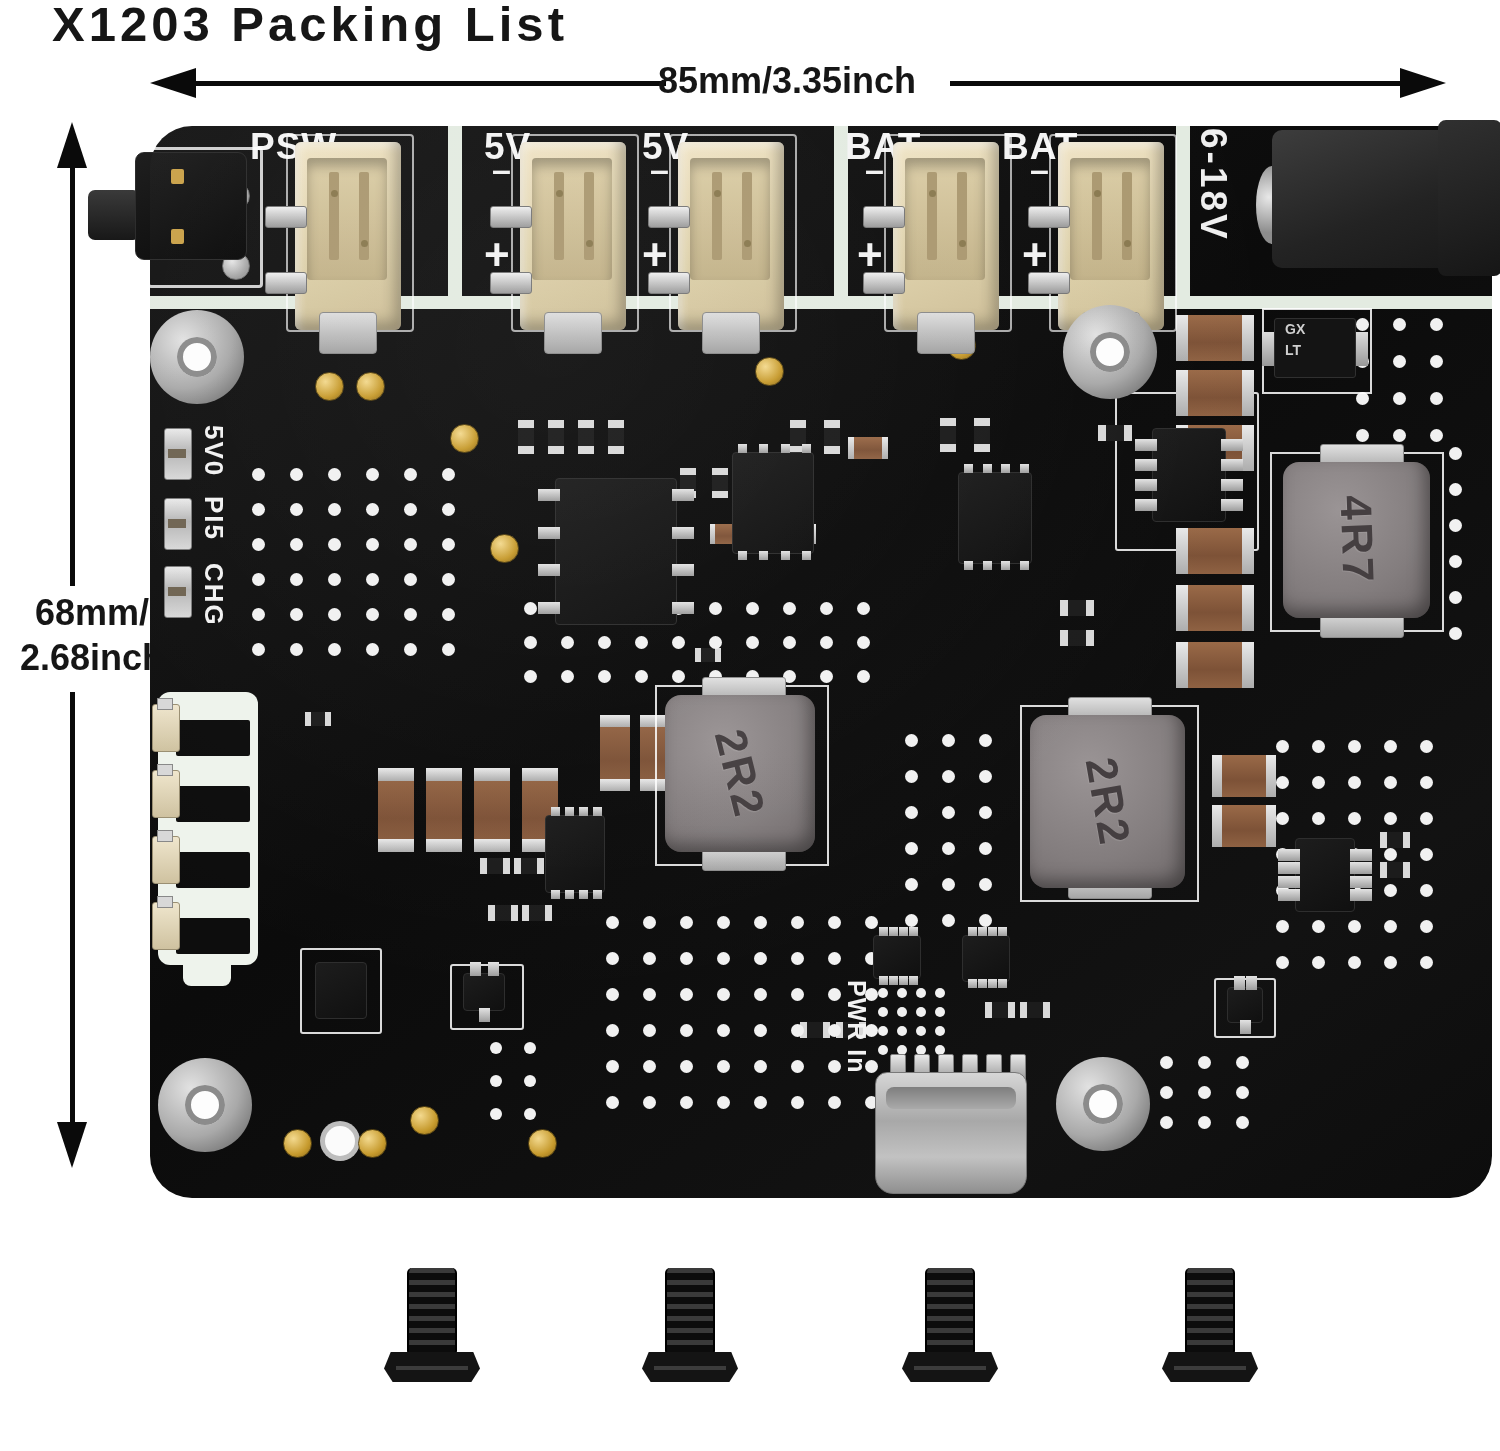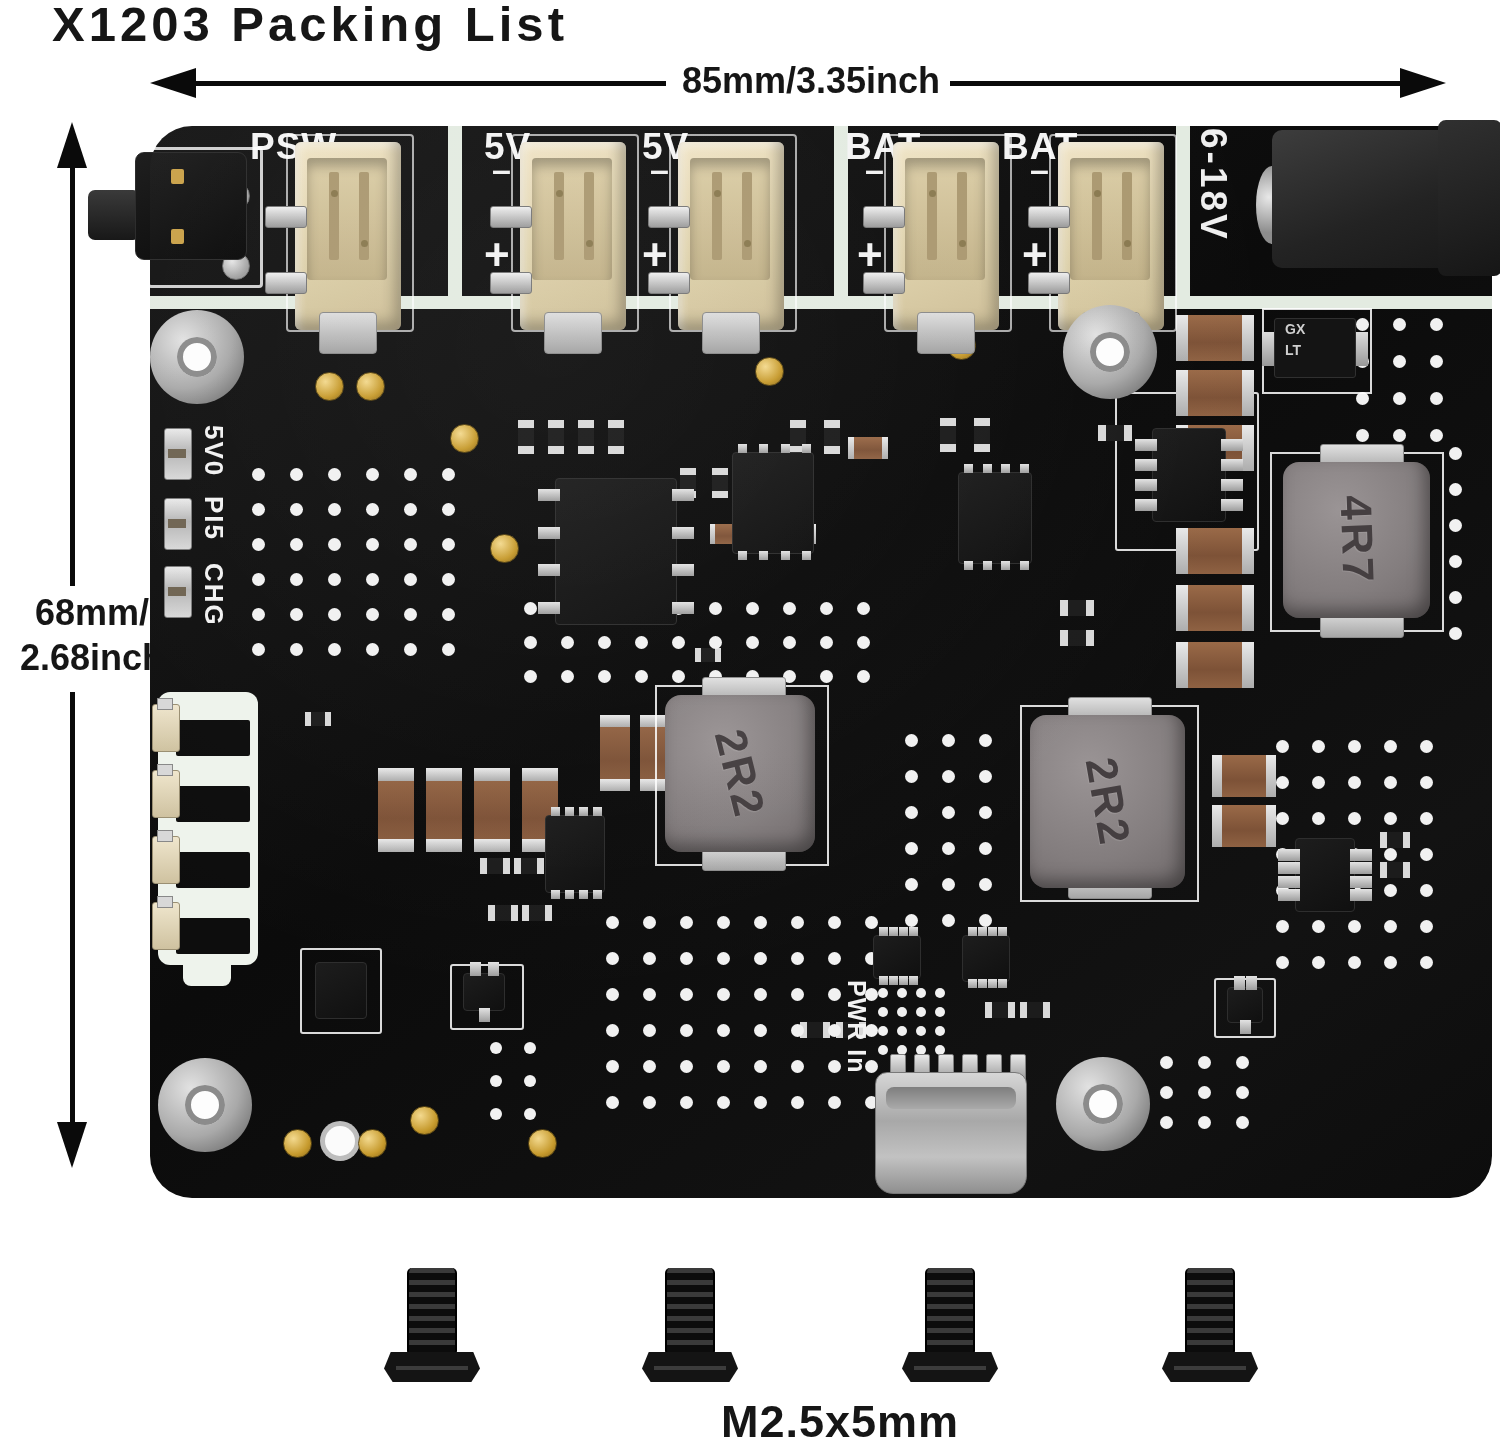--- a/index.html
+++ b/index.html
@@ -139,21 +139,21 @@
 <body>
 
 <div id="stage">
 
   <div class="abs fig-title">X1203 Packing List</div>
 
   <div class="abs arr arr-left"></div>
   <div class="abs arr arr-right"></div>
   <div class="abs hline" style="left:194px;width:472px;"></div>
   <div class="abs hline" style="left:950px;width:452px;"></div>
-  <div class="abs dim-label" style="left:668px;top:60px;width:286px;text-align:center;">85mm/3.35inch</div>
+  <div class="abs dim-label" style="left:644px;top:60px;width:286px;text-align:center;">85mm/3.35inch</div>
 
   <div class="abs arr arr-up"></div>
   <div class="abs arr arr-down"></div>
   <div class="abs vline" style="top:166px;height:420px;"></div>
   <div class="abs vline" style="top:692px;height:432px;"></div>
   <div class="abs dim-label" style="left:0px;top:590px;width:184px;text-align:center;line-height:1.25;">
     <div>68mm/</div>
     <div>2.68inch</div>
   </div>
 
@@ -688,15 +688,14 @@
       <div class="screw-head"></div>
   </div>
   <div class="abs screw" style="left:900px;top:1268px;">
     <div class="screw-shaft"></div>
       <div class="screw-head"></div>
   </div>
   <div class="abs screw" style="left:1160px;top:1268px;">
     <div class="screw-shaft"></div>
       <div class="screw-head"></div>
   </div>
-  <div class="abs screw-label">M2.5x5mm</div>
 
 </div>
 
 </body></html>

